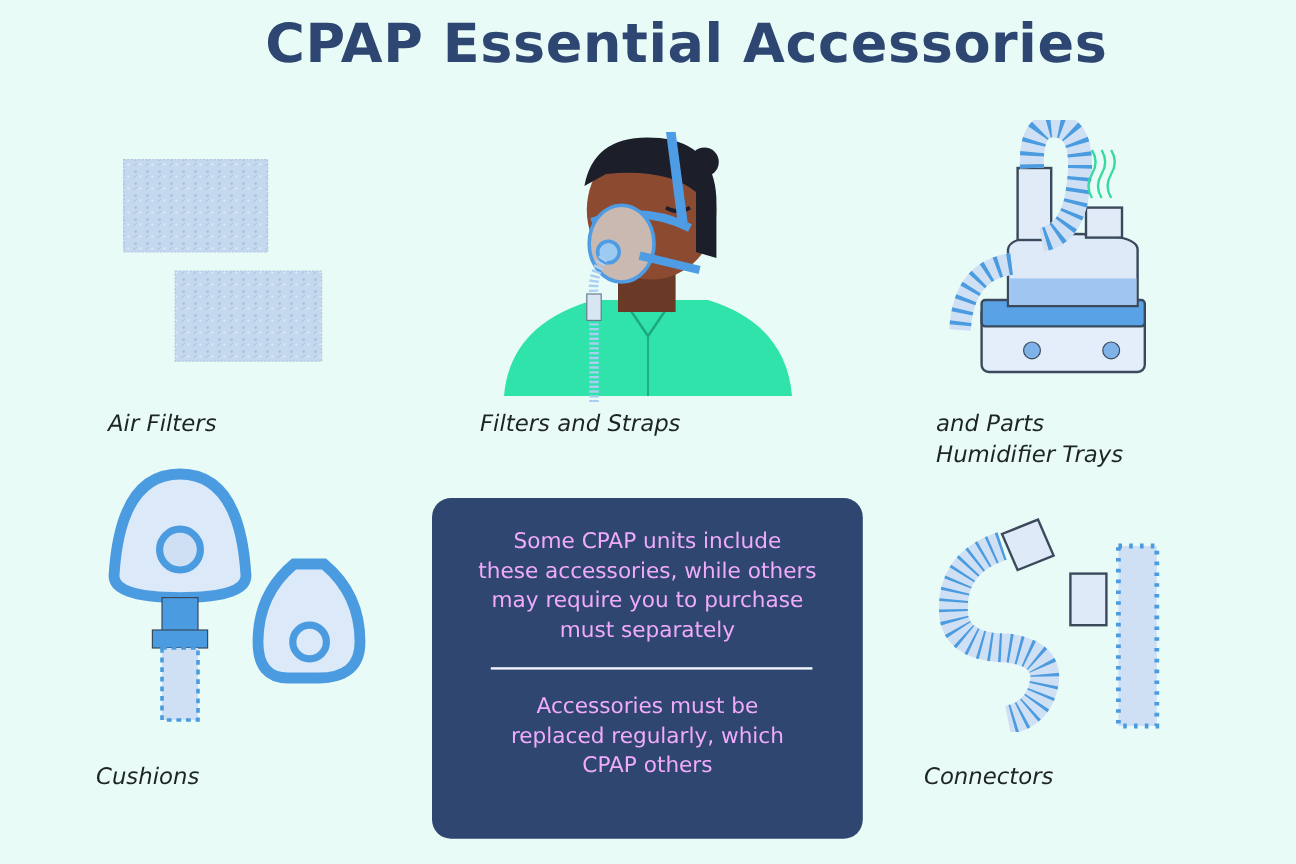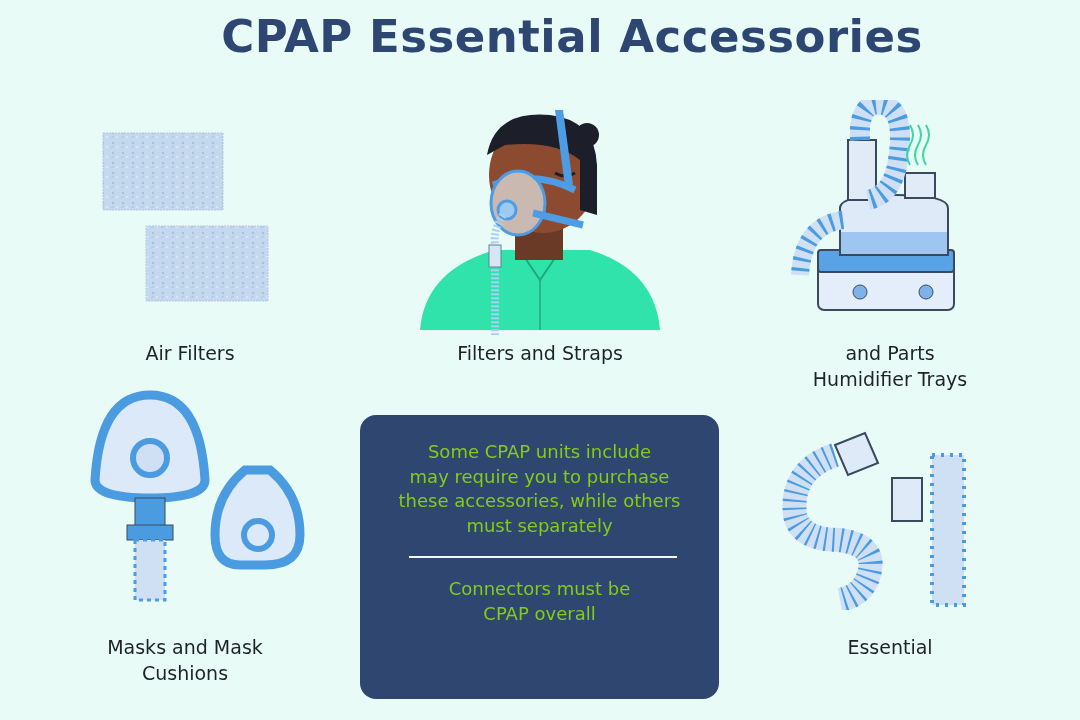--- a/index.html
+++ b/index.html
@@ -9,26 +9,26 @@
     font-family:"Liberation Sans", sans-serif;
     position:relative;
   }
   .title {
     position:absolute; left:0; top:10px; width:1080px; text-align:center;
     font-family:"DejaVu Sans", sans-serif; font-weight:bold;
     font-size:45px; color:#2e4672; letter-spacing:0.5px;margin-left:32px;
   }
   .illus { position:absolute; }
   .label {
-    position:absolute; text-align:center; color:#1d2326;
-    font-family:"DejaVu Sans", sans-serif; font-size:19px; line-height:26px;
+    position:absolute; color:#1d2326;
+    font-family:"DejaVu Sans", sans-serif; font-size:19px; line-height:26px;font-style:italic;
   }
   .infobox {
     position:absolute; left:360px; top:415px; width:359px; height:284px;
-    background:#2f4670; border-radius:16px; color:#84cc16;
+    background:#2f4670; border-radius:16px; color:#f0abfc;
     font-family:"DejaVu Sans", sans-serif; font-size:18px; line-height:24.5px;
     text-align:center;
   }
   .infobox .p1 { position:absolute; left:20px; right:20px; top:25px; }
   .infobox .divider {
     position:absolute; left:49px; width:268px; top:141px; height:2px; background:#f2f5fa;
   }
   .infobox .p2 { position:absolute; left:20px; right:20px; top:162px; }
 </style>
 </head>
@@ -92,40 +92,40 @@
 <svg class="illus" style="left:90px;top:390px" width="215" height="215" viewBox="0 0 215 215">
   <path d="M60 5 Q110 5 115 90 Q115 108 60 108 Q5 108 5 90 Q10 5 60 5 Z" fill="#dce9f9" stroke="#4a9be0" stroke-width="9"></path>
   <rect x="45" y="108" width="30" height="32" fill="#4a9be0" stroke="#3a4a5c"></rect>
   <rect x="37" y="135" width="46" height="15" fill="#4a9be0" stroke="#3a4a5c"></rect>
   <rect x="45" y="150" width="30" height="60" fill="#cfe0f5" stroke="#4a9be0" stroke-width="3" stroke-dasharray="4 4"></rect>
   <circle cx="60" cy="68" r="17" fill="#cfe0f5" stroke="#4a9be0" stroke-width="6"></circle>
   <path d="M180 80 Q210 105 210 145 Q210 175 175 175 L150 175 Q125 175 125 145 Q125 105 155 80 Z" fill="#dce9f9" stroke="#4a9be0" stroke-width="9"></path>
   <circle cx="168" cy="145" r="14" fill="none" stroke="#4a9be0" stroke-width="6"></circle>
 </svg>
 <div class="label" style="left:80px;top:634px;width:210px">
-  <div>Masks and Mask</div>
   <div>Cushions</div>
 </div>
 
 <svg class="illus" style="left:780px;top:430px" width="200" height="180" viewBox="0 0 200 180">
   <path d="M55 25 Q10 40 15 85 Q20 110 60 110 Q95 115 90 140 Q85 165 60 170" fill="none" stroke="#cfe0f5" stroke-width="24"></path>
   <path d="M55 25 Q10 40 15 85 Q20 110 60 110 Q95 115 90 140 Q85 165 60 170" fill="none" stroke="#4a9be0" stroke-width="24" stroke-dasharray="2 6"></path>
   <path d="M55 15 L85 3 L98 33 L68 45 Z" fill="#dfeaf8" stroke="#3a4a5c" stroke-width="2"></path>
   <rect x="112" y="48" width="30" height="43" fill="#dfeaf8" stroke="#3a4a5c" stroke-width="2"></rect>
   <rect x="152" y="25" width="32" height="150" fill="#cfe0f5" stroke="#4a9be0" stroke-width="4" stroke-dasharray="3 6"></rect>
 </svg>
 <div class="label" style="left:770px;top:634px;width:240px">
-  <div>Essential</div>
+  <div>Connectors</div>
 </div>
 
 <div class="infobox">
   <div class="p1">
     <div>Some CPAP units include</div>
+    <div>these accessories, while others</div>
     <div>may require you to purchase</div>
-    <div>these accessories, while others</div>
     <div>must separately</div>
   </div>
   <div class="divider"></div>
   <div class="p2">
-    <div>Connectors must be</div>
-    <div>CPAP overall</div>
+    <div>Accessories must be</div>
+    <div>replaced regularly, which</div>
+    <div>CPAP others</div>
   </div>
 </div>
 
 </body></html>

